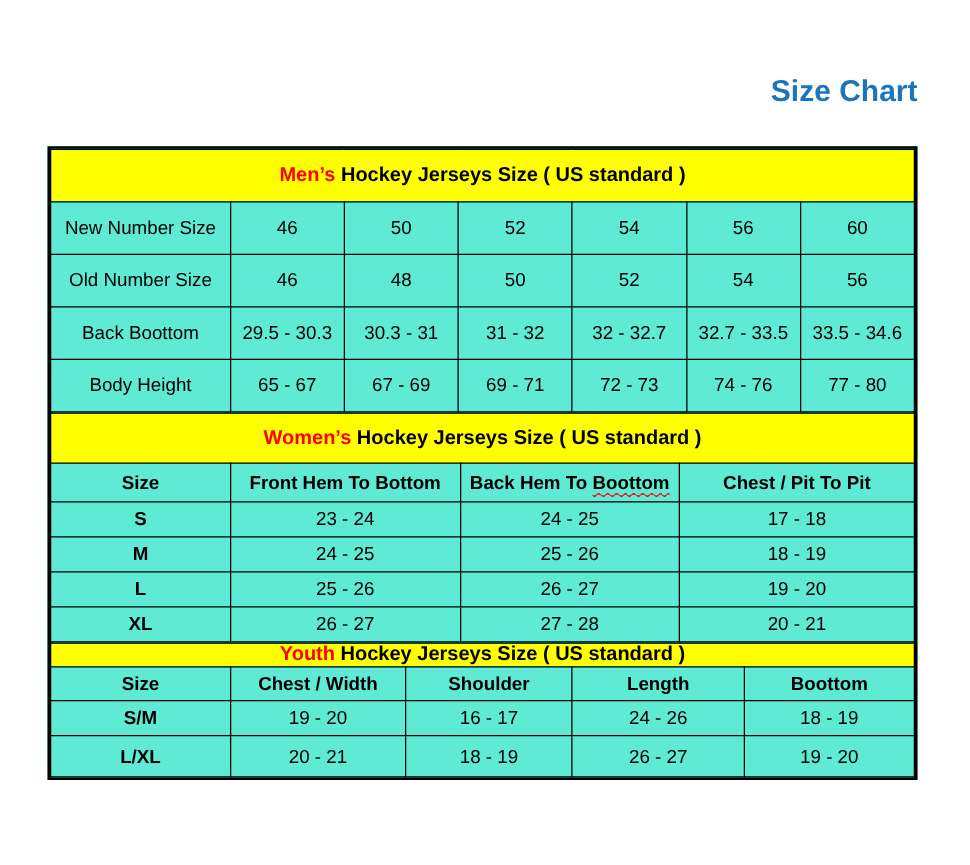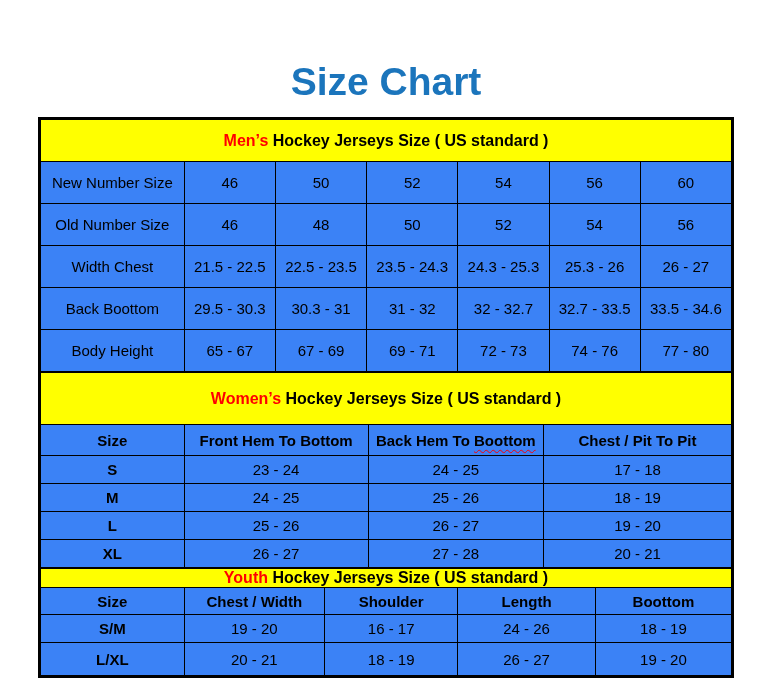--- a/index.html
+++ b/index.html
@@ -15,30 +15,30 @@
     width: 776px; height: 692px;
     overflow: hidden;
     font-family: "Liberation Sans", sans-serif;
     color: #000;
   }
   .page { width: 776px; height: 692px; position: relative; }
   .content { margin-left: 38px; width: 696px; }
   .page-title {
     padding-top: 60px;
     height: 102px;
-    text-align: center;
-    font-size: 39px;
+    text-align: right;
+    font-size: 24px;
     font-weight: bold;
     color: var(--title-blue);
     letter-spacing: 0px;
   }
   .chart-frame {
     margin-top: 15px;
     border: 2px solid var(--line-black);
-    background: #3b82f6;
+    background: #5eead4;
   }
   table {
     width: 100%;
     border-collapse: collapse;
     table-layout: fixed;
   }
   td, th {
     border: 1px solid var(--line-black);
     text-align: center;
     vertical-align: middle;
@@ -53,21 +53,21 @@
     font-size: 16px;
   }
   .accent { color: var(--accent-red); }
   th { font-weight: bold; }
   td.lab { font-weight: normal; }
   td.lab-b { font-weight: bold; }
   
   .men  tr.band-row td  { height: 42px; }
   .men  tr.head-row th  { height: 27px; }
   .men  tr.data-row td  { height: 42px; }
-  .women tr.band-row td { height: 52px; }
+  .women tr.band-row td { height: 40px; }
   .women tr.head-row th { height: 31px; }
   .women tr.data-row td { height: 28px; }
   .youth tr.band-row td { height: 19px; }
   .youth tr.head-row th { height: 27px; }
   .youth tr.data-row td { height: 28px; }
   .youth tr.data-row.tall td { height: 33px; }
   .wavy {
     text-decoration-line: underline;
     text-decoration-style: wavy;
     text-decoration-color: var(--accent-red);
@@ -111,29 +111,20 @@
           <tr class="data-row">
             <td class="lab">Old Number Size</td>
             <td>46</td>
             <td>48</td>
             <td>50</td>
             <td>52</td>
             <td>54</td>
             <td>56</td>
           </tr>
           <tr class="data-row">
-            <td class="lab">Width Chest</td>
-            <td>21.5 - 22.5</td>
-            <td>22.5 - 23.5</td>
-            <td>23.5 - 24.3</td>
-            <td>24.3 - 25.3</td>
-            <td>25.3 - 26</td>
-            <td>26 - 27</td>
-          </tr>
-          <tr class="data-row">
             <td class="lab">Back Boottom</td>
             <td>29.5 - 30.3</td>
             <td>30.3 - 31</td>
             <td>31 - 32</td>
             <td>32 - 32.7</td>
             <td>32.7 - 33.5</td>
             <td>33.5 - 34.6</td>
           </tr>
           <tr class="data-row">
             <td class="lab">Body Height</td>

